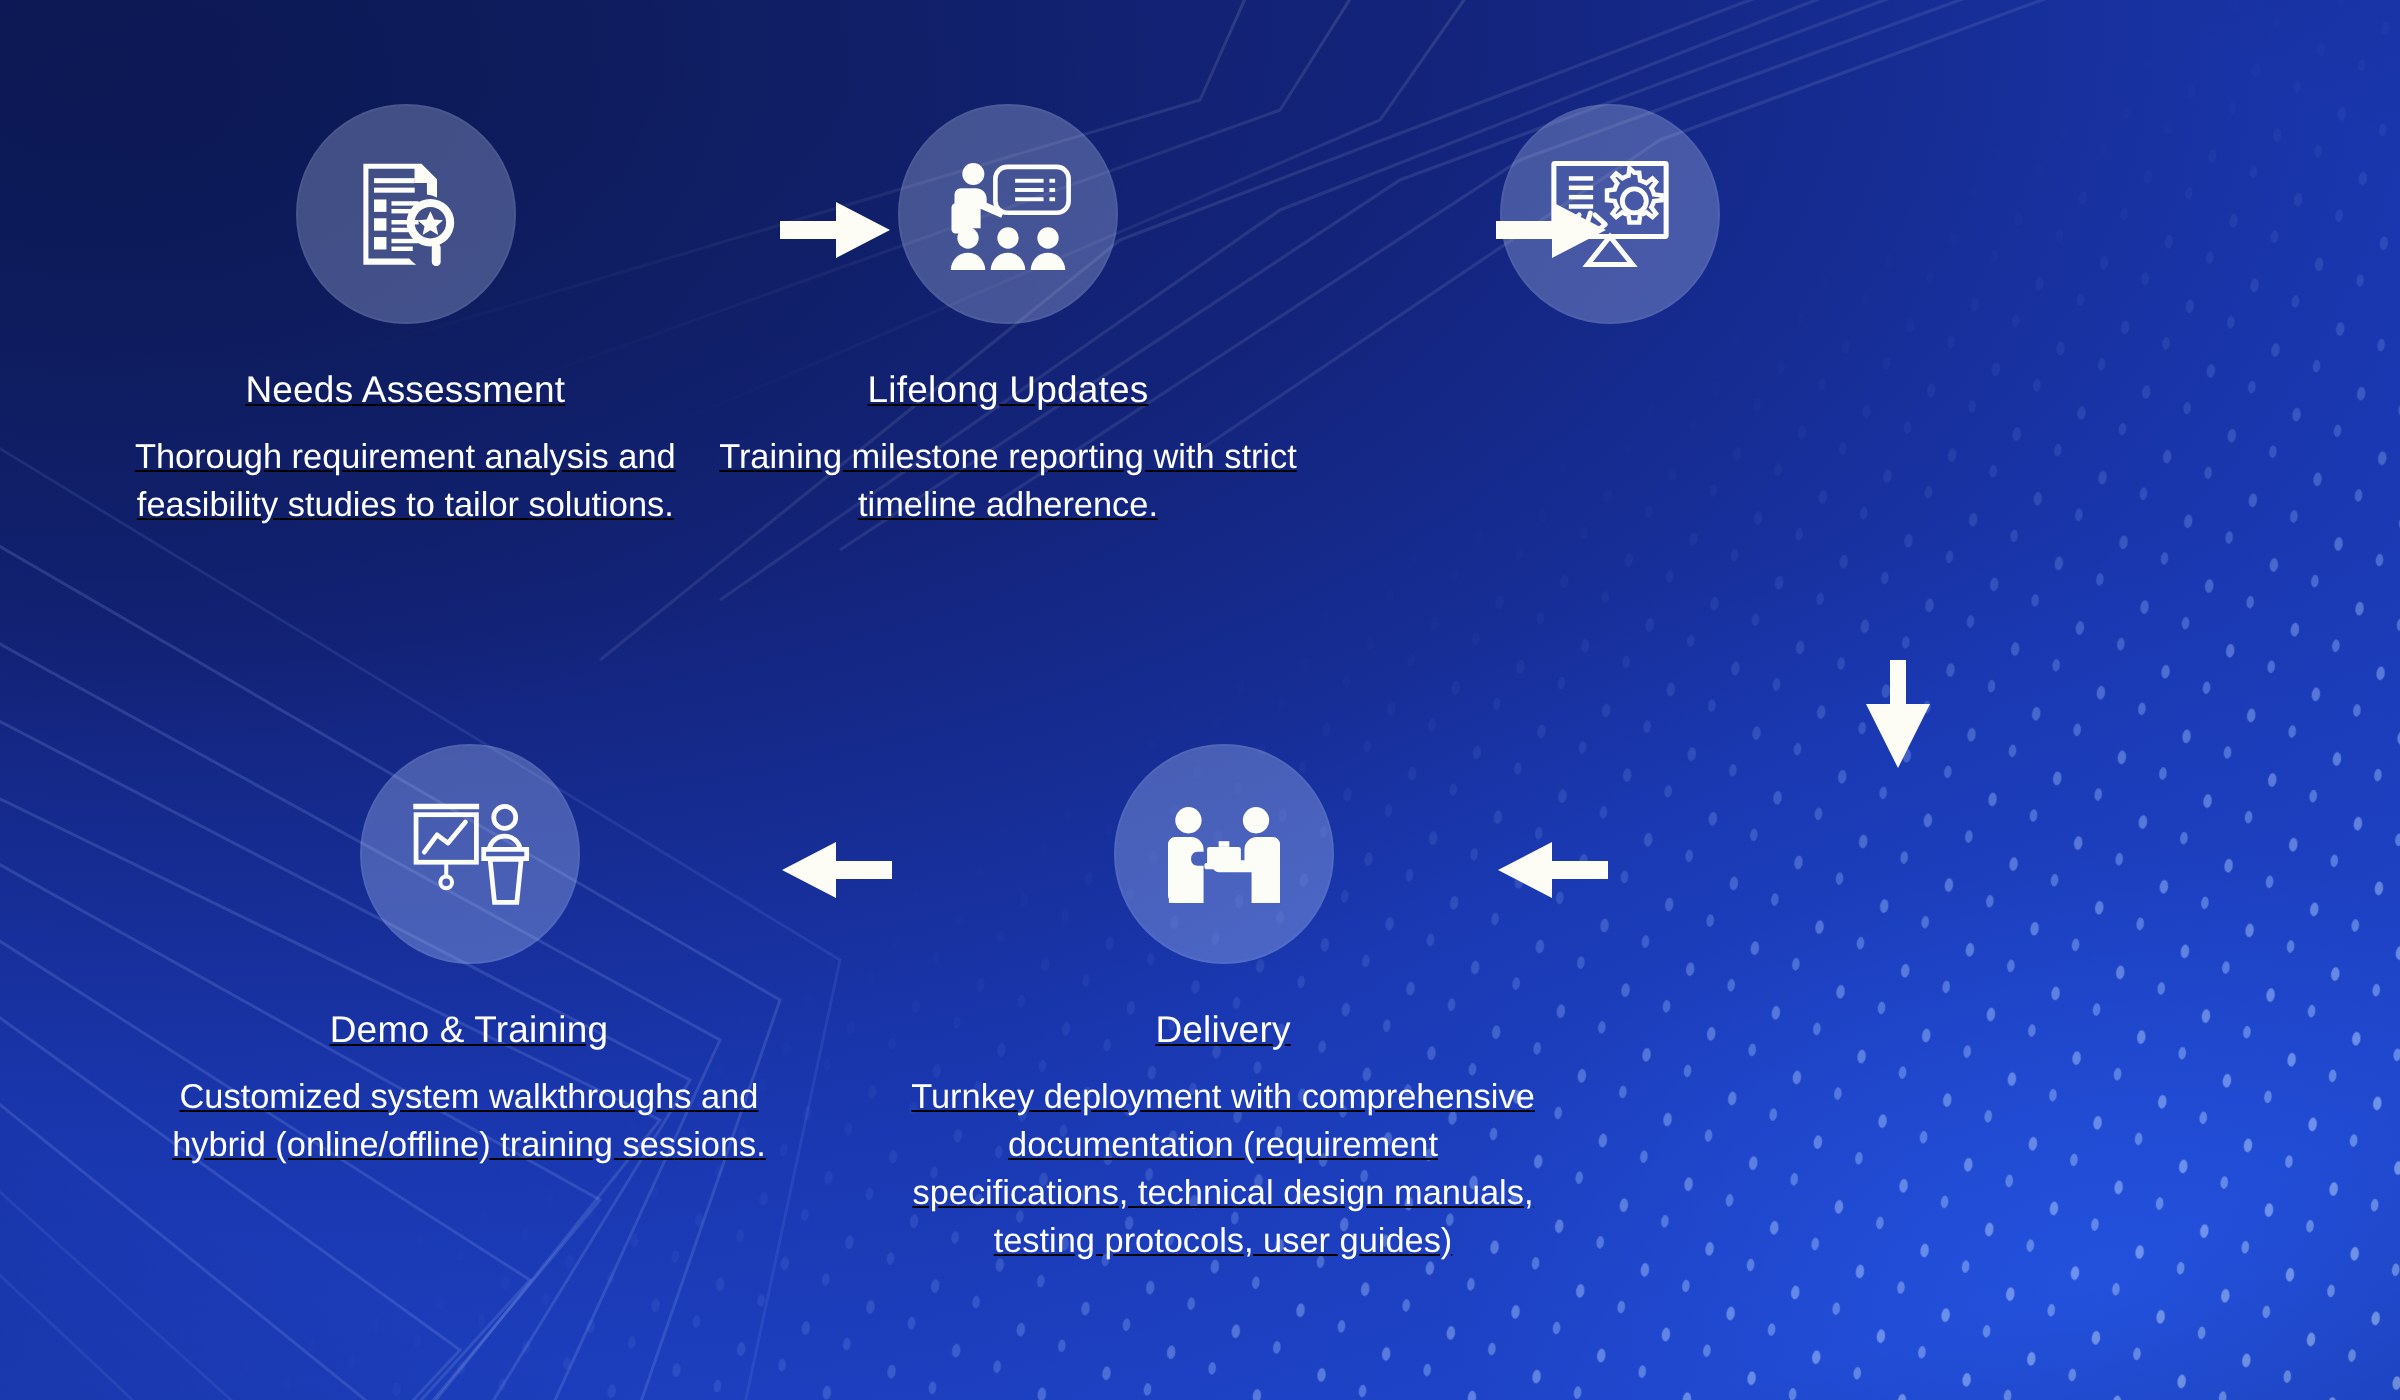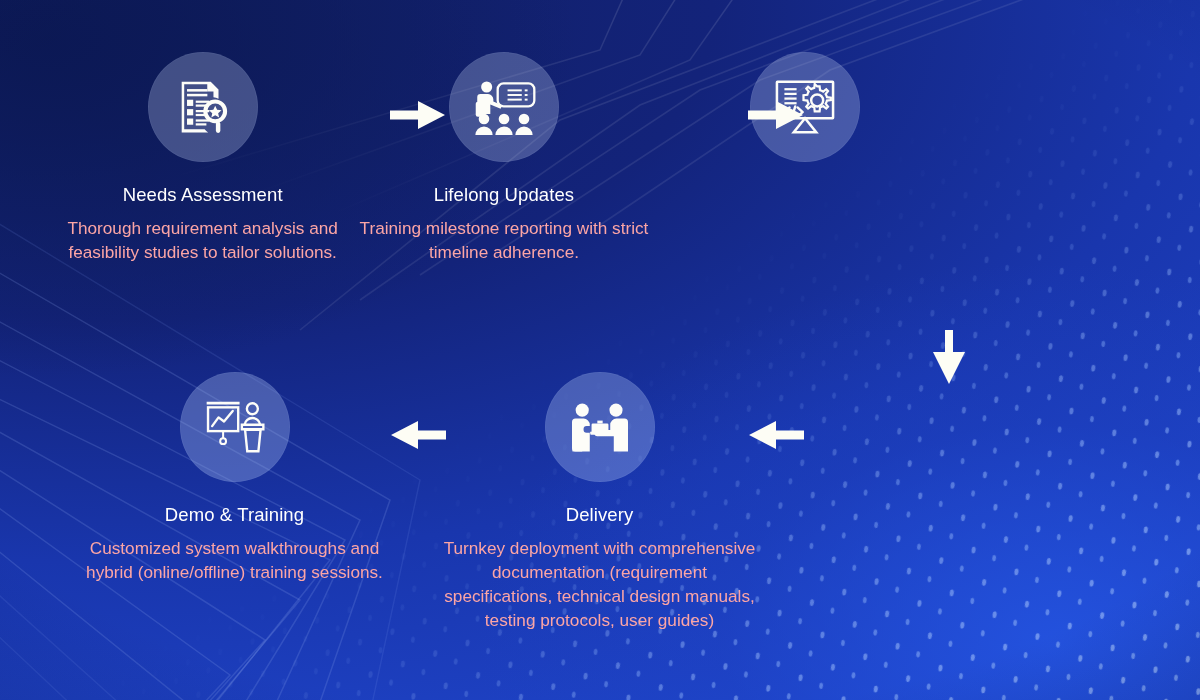--- a/index.html
+++ b/index.html
@@ -25,23 +25,23 @@
     background:radial-gradient(55% 60% at 4% 6%, rgba(11,24,84,.95) 0%, rgba(13,27,92,.45) 50%, rgba(13,27,92,0) 80%);
   }
   .bg-rays{position:absolute;inset:0;}
   .bg-dots{position:absolute;inset:0;}
   .bg-vignette{
     position:absolute;inset:0;
     background:radial-gradient(110% 105% at 50% 45%, rgba(0,0,0,0) 55%, rgba(6,14,54,.38) 100%);
   }
 
   
-  .row{position:absolute;left:0;width:956px;display:flex;}
+  .row{position:absolute;left:0;width:956px;display:flex;text-decoration:underline;}
   .row-top{top:52px;}
-  .row-bottom{top:372px;}
+  .row-bottom{top:372px;gap:12px;}
   .cell{width:365px;display:flex;flex-direction:column;align-items:center;}
   .cell-1{margin-left:52px;}
   .cell-2{margin-left:0px;}
   .cell-3{margin-left:0px;}
 
   .icon-circle{
     width:110px;height:110px;border-radius:50%;
     background:rgba(188,203,240,.30);
     display:flex;align-items:center;justify-content:center;
     box-shadow:0 0 0 1px rgba(200,214,248,.06) inset;
@@ -52,21 +52,21 @@
     margin-top:22px;
     color:#ffffff;
     font-size:18.5px;
     font-weight:400;
     letter-spacing:.1px;
     text-align:center;
     white-space:nowrap;
   }
   .step-desc{
     margin-top:10px;
-    color:#fca5a5;
+    color:#ffffff;
     font-size:17.2px;
     line-height:24px;
     text-align:center;
     max-width:300px;
     font-weight:400;
   }
   .step-desc.wide{max-width:320px;}
 
   
   .arrow{position:absolute;}

